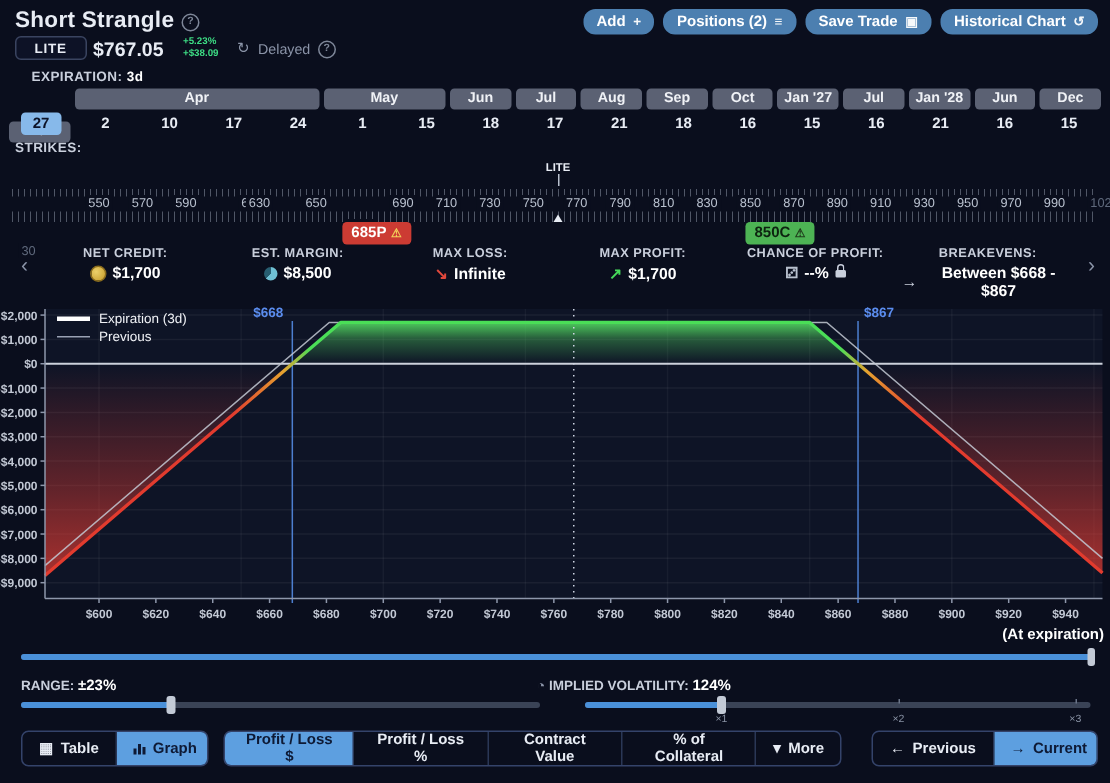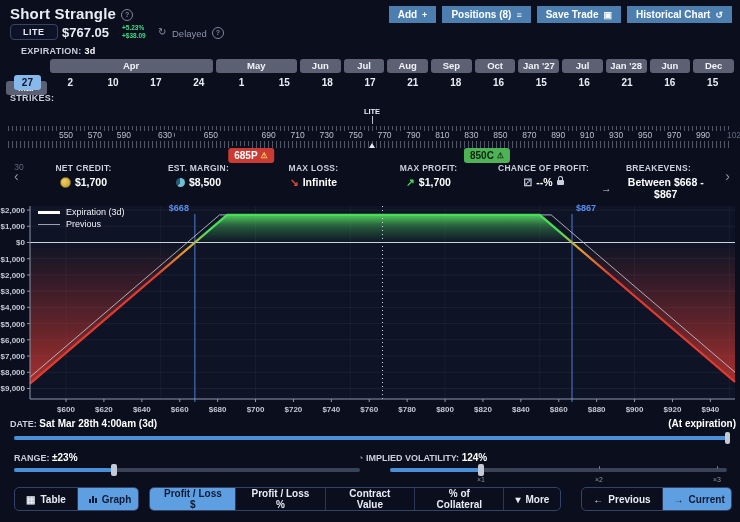--- a/index.html
+++ b/index.html
@@ -5,22 +5,22 @@
   html,body{margin:0;padding:0;background:#05070f;}
   .app{position:relative;width:740px;height:522px;background:#0a0e1d;overflow:hidden;
        font-family:"Liberation Sans",sans-serif;color:#e8ecf4;}
   .abs{position:absolute;}
 
   
   .title{left:10px;top:5px;font-size:15px;font-weight:700;letter-spacing:.2px;}
   .qicon{display:inline-block;width:10px;height:10px;border:1px solid #7e8799;border-radius:50%;
          color:#7e8799;font-size:7px;line-height:10px;text-align:center;vertical-align:2px;margin-left:5px;font-weight:700;}
   .hdr-btns{right:8px;top:6px;display:flex;gap:6px;}
-  .hbtn{background:#4c7fb0;color:#fff;font-size:10px;font-weight:700;border:none;border-radius:0;
-        padding:3px 9px;display:flex;align-items:flex-end;gap:5px;cursor:pointer;}
+  .hbtn{background:#4c7fb0;color:#fff;font-size:10px;font-weight:700;border:none;border-radius:8px;
+        padding:3px 9px;display:flex;align-items:flex-start;gap:5px;cursor:pointer;}
   .hbtn .ic{font-size:9px;opacity:.95;}
   .lite-box{left:10px;top:24px;border:1px solid #3a4460;border-radius:4px;padding:2px 12px;
             font-size:9px;font-weight:700;letter-spacing:.5px;background:#0d1226;}
   .price{left:62px;top:25px;font-size:13px;font-weight:700;}
   .chg{left:122px;top:24px;font-size:6.5px;line-height:7.5px;color:#3ddc84;font-weight:700;}
   .refresh{left:158px;top:26px;color:#8b94a8;font-size:10px;}
   .delayed{left:172px;top:27px;color:#8b94a8;font-size:9.5px;}
   .exp-line{left:10px;top:46px;font-size:9px;font-weight:700;color:#c9cfdc;letter-spacing:.3px;margin-left:11px;}
   .exp-line b{color:#fff;}
 
@@ -104,21 +104,21 @@
 
 <div class="app">
 
   <div class="abs title"><span>Short Strangle</span><span class="qicon">?</span></div>
   <div class="abs hdr-btns" id="hdr-btns">
       <button class="hbtn">
         <span>Add</span>
         <span class="ic">+</span>
       </button>
       <button class="hbtn">
-        <span>Positions (8)</span>
+        <span>Positions (2)</span>
         <span class="ic">≡</span>
       </button>
       <button class="hbtn">
         <span>Save Trade</span>
         <span class="ic">▣</span>
       </button>
       <button class="hbtn">
         <span>Historical Chart</span>
         <span class="ic">↺</span>
       </button>
@@ -174,21 +174,21 @@
   <div class="abs lite-mark" style="left:372px;">LITE</div>
   <div class="abs lite-stem" style="left:372px;"></div>
   <div class="abs ruler-ticks" style="top:126px;height:5px;"></div>
   <div class="abs ruler-ticks" style="top:141px;height:7px;"></div>
   <div id="ruler-labels">
       <div class="abs rlab edge" style="left: 19px; margin-top: 32px;">30</div>
       <div class="abs rlab" style="left: 66px;">550</div>
       <div class="abs rlab" style="left: 94.9545px;">570</div>
       <div class="abs rlab" style="left: 123.909px;">590</div>
       <div class="abs rlab" style="left: 168px;">610</div>
-      <div class="abs rlab" style="left: 165px;">630</div>
+      <div class="abs rlab" style="left: 173px;">630</div>
       <div class="abs rlab" style="left: 210.773px;">650</div>
       <div class="abs rlab" style="left: 239.727px; margin-top: 16px;">670</div>
       <div class="abs rlab" style="left: 268.682px;">690</div>
       <div class="abs rlab" style="left: 297.636px;">710</div>
       <div class="abs rlab" style="left: 326.591px;">730</div>
       <div class="abs rlab" style="left: 355.545px;">750</div>
       <div class="abs rlab" style="left: 384.5px;">770</div>
       <div class="abs rlab" style="left: 413.455px;">790</div>
       <div class="abs rlab" style="left: 442.409px;">810</div>
       <div class="abs rlab" style="left: 471.364px;">830</div>
@@ -200,21 +200,21 @@
       <div class="abs rlab" style="left: 645.091px;">950</div>
       <div class="abs rlab" style="left: 674.045px;">970</div>
       <div class="abs rlab" style="left: 703px;">990</div>
       <div class="abs rlab edge" style="left: 734px;">102</div>
     </div>
   <div class="abs ruler-tri" style="left:372px;"></div>
   <div class="abs badge put" style="left:251px;">
     <span>685P</span>
       <span class="warn">⚠</span>
   </div>
-  <div class="abs badge call" style="left:487px;">
+  <div class="abs badge call" style="left:520px;">
     <span>850C</span>
       <span class="warn">⚠</span>
   </div>
 
   <div class="abs chev" style="left:14px;">‹</div>
   <div class="abs stats" id="stats">
       <div class="stat">
         <div class="lbl">NET CREDIT:</div>
         <div class="val">
           <span class="coin"></span>
@@ -383,21 +383,20 @@
           <span class="sw thick"></span>
           <span>Expiration (3d)</span>
         </div>
       <div class="row">
           <span class="sw thin"></span>
           <span>Previous</span>
         </div>
     </div>
   </div>
 
-  <div class="abs daterow"><span>DATE:</span> <b>Sat Mar 28th 4:00am (3d)</b></div>
   <div class="abs atexp">(At expiration)</div>
   <div class="abs slider" style="left:14px;right:10px;top:436px;">
     <div class="fill" id="date-fill" style="width: 100%;"></div>
     <div class="handle" style="right:0;width:5px;"></div>
   </div>
 
   <div class="abs ctl-label" style="left:14px;top:452px;"><span>RANGE:</span> <b>±23%</b></div>
   <div class="abs slider" style="left:14px;width:346px;top:468px;">
     <div class="fill" id="range-fill" style="width: 29%;"></div>
     <div class="handle" id="range-handle" style="left: calc(29% - 3px);"></div>

